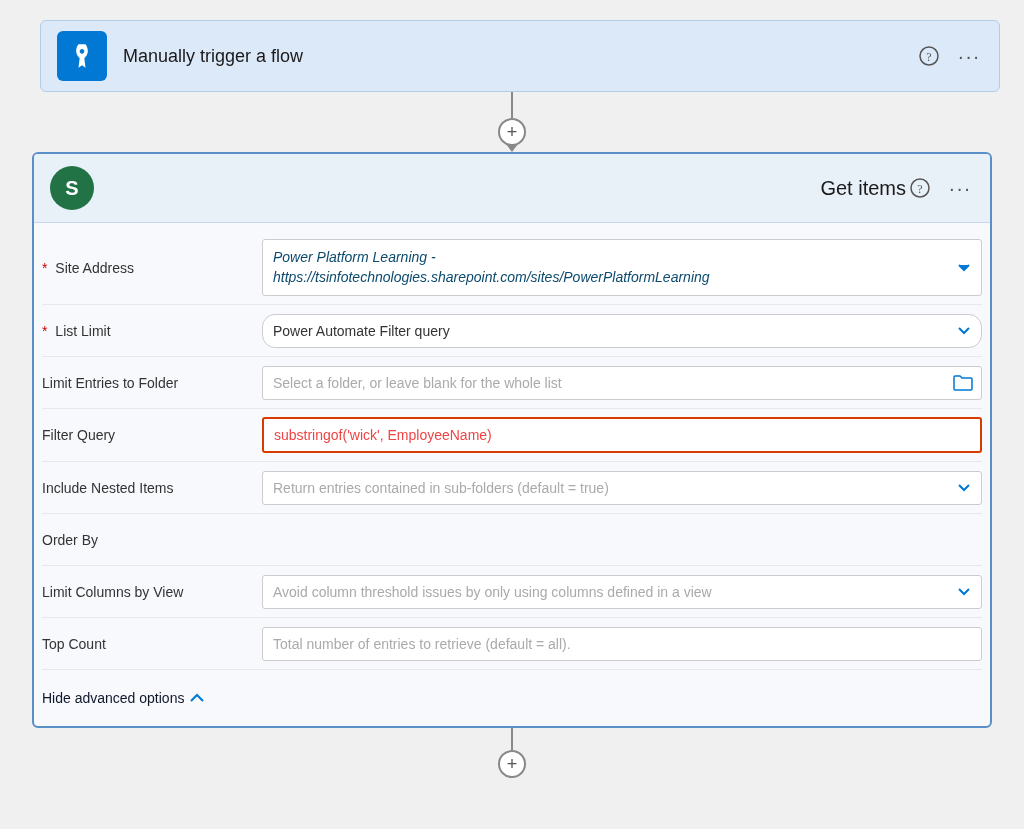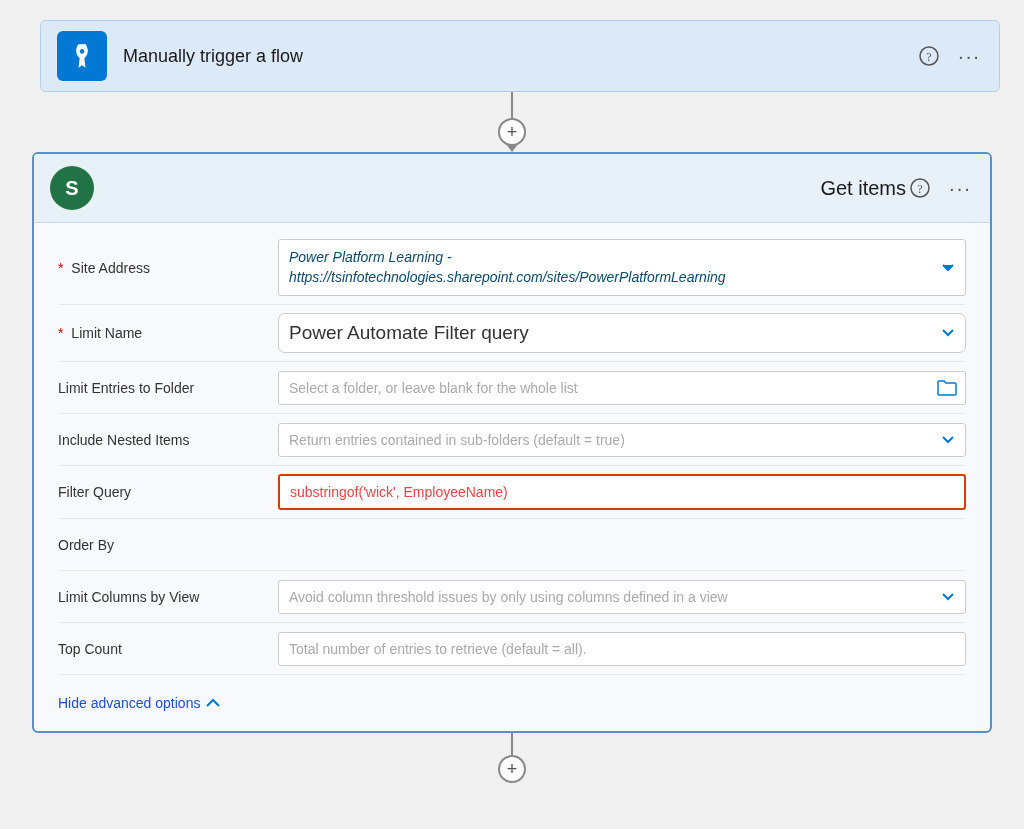--- a/index.html
+++ b/index.html
@@ -152,21 +152,21 @@
     .action-title {
       font-size: 20px;
       font-weight: 400;
       color: #1a1a1a;
       margin-left: 14px;
       flex: 1;
       text-align: right;
     }
 
     .action-body {
-      padding: 8px 24px 16px;
+      padding: 8px 8px 16px;
     }
 
     
     .form-row {
       display: flex;
       align-items: center;
       padding: 8px 0;
       border-bottom: 1px solid #e8e8e8;
       min-height: 52px;
     }
@@ -257,21 +257,21 @@
     .site-address-display .site-url {
       display: block;
       font-size: 14px;
     }
 
     
     .hide-advanced {
       display: flex;
       align-items: center;
       gap: 6px;
-      color: #1d4ed8;
+      color: #0f172a;
       font-size: 14px;
       cursor: pointer;
       padding: 8px 0 4px;
       text-decoration: none;
     }
 
     
     .bottom-connector {
       display: flex;
       flex-direction: column;
@@ -356,24 +356,24 @@
                 <path d="M2 4l5 5 5-5"></path>
                 <path d="M2 4l5 5 5-5" stroke="#0078d4" stroke-width="2" fill="none"></path>
               </svg>
           </div>
         </div>
       </div>
 
       <div class="form-row">
         <div class="field-label">
           <span class="required-star">*</span>
-          <span>Limit Name</span>
-        </div>
-        <div class="field-control">
-          <div style="border:1px solid #ccc;border-radius:7px;padding:8px 36px 8px 10px;background:white;cursor:pointer;font-size:19px;color:#333;">
+          <span>List Limit</span>
+        </div>
+        <div class="field-control">
+          <div style="border:1px solid #ccc;border-radius:13px;padding:8px 36px 8px 10px;background:white;cursor:pointer;font-size:14px;color:#333;">
             <span>Power Automate Filter query</span>
           </div>
           <div class="dropdown-btn">
             <svg width="14" height="14" viewBox="0 0 14 14">
                 <path d="M2 4l5 5 5-5" stroke="#0078d4" stroke-width="2" fill="none"></path>
               </svg>
           </div>
         </div>
       </div>
 
@@ -386,38 +386,38 @@
           <div class="folder-btn">
             <svg width="20" height="18" viewBox="0 0 20 18" fill="none" xmlns="http://www.w3.org/2000/svg">
               <path d="M1 3C1 2.4 1.4 2 2 2H7L9 4H18C18.6 4 19 4.4 19 5V15C19 15.6 18.6 16 18 16H2C1.4 16 1 15.6 1 15V3Z" stroke="#0078d4" stroke-width="1.5" fill="none"></path>
             </svg>
           </div>
         </div>
       </div>
 
       <div class="form-row">
         <div class="field-label">
+          <span>Filter Query</span>
+        </div>
+        <div class="field-control">
+          <input type="text" class="field-input filter-query-input" value="substringof('wick', EmployeeName)" style="">
+        </div>
+      </div>
+
+      <div class="form-row">
+        <div class="field-label">
           <span>Include Nested Items</span>
         </div>
         <div class="field-control">
           <input type="text" class="field-input" placeholder="Return entries contained in sub-folders (default = true)" style="">
           <div class="dropdown-btn">
             <svg width="14" height="14" viewBox="0 0 14 14">
                 <path d="M2 4l5 5 5-5" stroke="#0078d4" stroke-width="2" fill="none"></path>
               </svg>
           </div>
-        </div>
-      </div>
-
-      <div class="form-row">
-        <div class="field-label">
-          <span>Filter Query</span>
-        </div>
-        <div class="field-control">
-          <input type="text" class="field-input filter-query-input" value="substringof('wick', EmployeeName)" style="">
         </div>
       </div>
 
       <div class="form-row">
         <div class="field-label">
           <span>Order By</span>
         </div>
       </div>
 
       <div class="form-row">

